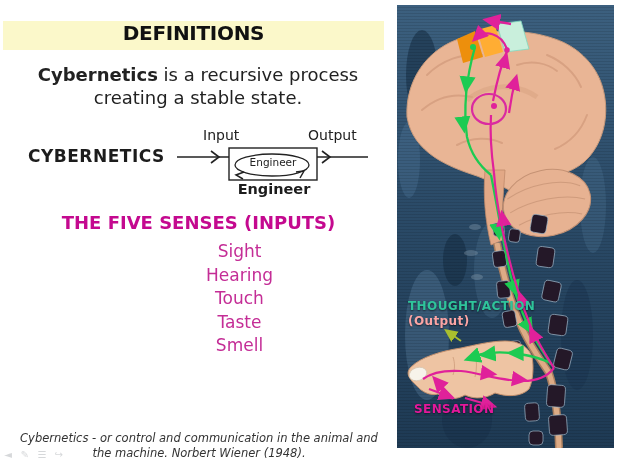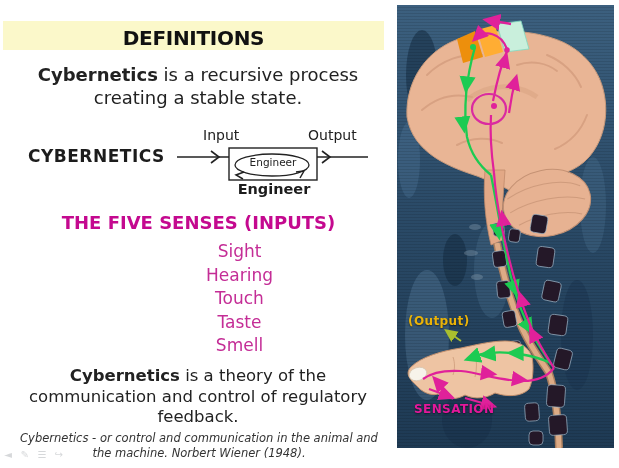--- a/index.html
+++ b/index.html
@@ -2,21 +2,21 @@
 <html><head>
 <meta charset="utf-8">
 <style>
   html,body{margin:0;padding:0;background:#888;}
   .slide{
     position:relative;width:619px;height:468px;background:#ffffff;overflow:hidden;
     font-family:"DejaVu Sans","Liberation Sans",sans-serif;color:#1c1c1c;
   }
   
   .banner{position:absolute;left:3px;top:21px;width:381px;height:29px;background:#FBF8CA;
-    display:flex;align-items:flex-end;justify-content:center;}
+    display:flex;align-items:flex-start;justify-content:center;}
   .banner .title{font-size:20px;font-weight:bold;letter-spacing:-0.3px;color:#111;}
   
   .def1{position:absolute;left:26px;top:63px;width:344px;text-align:center;
     font-size:18px;line-height:23px;color:#222;}
   .def2{position:absolute;left:23px;top:366px;width:350px;text-align:center;
     font-size:16.5px;line-height:20.5px;color:#222;}
   .quote{position:absolute;left:13px;top:431px;width:372px;text-align:center;
     font-size:11.5px;line-height:15px;font-style:italic;color:#333;}
   b{font-weight:bold;}
   
@@ -33,21 +33,21 @@
   .senses-list{position:absolute;left:0;top:240px;width:397px;text-align:center;
     font-size:17px;line-height:23.5px;color:#C42D96;padding-left:41px;}
   
   .anno{position:absolute;left:3px;top:449px;display:flex;gap:7px;opacity:0.35;color:#8d9298;font-size:10px;}
   .anno span{width:10px;text-align:center;cursor:pointer;}
   
   .figure{position:absolute;left:397px;top:5px;width:217px;height:443px;overflow:hidden;background:#2B4B68;}
   .fig-label{position:absolute;font-weight:bold;font-size:12px;letter-spacing:0.4px;line-height:15px;
     text-shadow:0 1px 2px rgba(0,0,0,0.55);white-space:nowrap;}
   .lbl-thought{left:11px;top:294px;color:#2FC49B;}
-  .lbl-thought-sub{left:11px;top:309px;color:#eab308;}
+  .lbl-thought-sub{left:11px;top:309px;color:#fca5a5;}
   .lbl-sensation{left:17px;top:397px;color:#E3189B;}
   .lbl-sensation-sub{left:38px;top:412px;color:#E3189B;margin-top:36px;}
 </style>
 </head>
 <body>
 
 <div class="slide">
 
   <div class="banner">
     <span class="title">DEFINITIONS</span>
@@ -76,21 +76,20 @@
 
   <div class="senses-head">THE FIVE SENSES (INPUTS)</div>
   <div class="senses-list">
     <div>Sight</div>
     <div>Hearing</div>
     <div>Touch</div>
     <div>Taste</div>
     <div>Smell</div>
   </div>
 
-  <div class="def2"><b>Cybernetics</b><span> is a theory of the communication and control of regulatory feedback.</span></div>
 
   <div class="quote">Cybernetics - or control and communication  in the animal and the machine. Norbert Wiener (1948).</div>
 
   <div class="anno">
     <span>◄</span>
     <span>✎</span>
     <span>☰</span>
     <span>↪</span>
   </div>
 
@@ -233,18 +232,19 @@
         <line x1="114" y1="19" x2="90" y2="15" stroke-width="2.4" marker-end="url(#mM)"></line>
 
         <line x1="56" y1="394" x2="38" y2="374" marker-end="url(#mM)"></line>
       </g>
 
       <ellipse cx="92" cy="104" rx="17" ry="15" fill="none" stroke="#DA2BA0" stroke-width="2.2"></ellipse>
 
       <line x1="64" y1="336" x2="50" y2="326" stroke="#AABF2E" stroke-width="1.8" marker-end="url(#mO)"></line>
     </svg>
 
+    <div class="fig-label lbl-thought">THOUGHT/ACTION</div>
     <div class="fig-label lbl-thought-sub">(Output)</div>
     <div class="fig-label lbl-sensation">SENSATION</div>
     <div class="fig-label lbl-sensation-sub">(Input)</div>
   </div>
 
 </div>
 
 </body></html>

